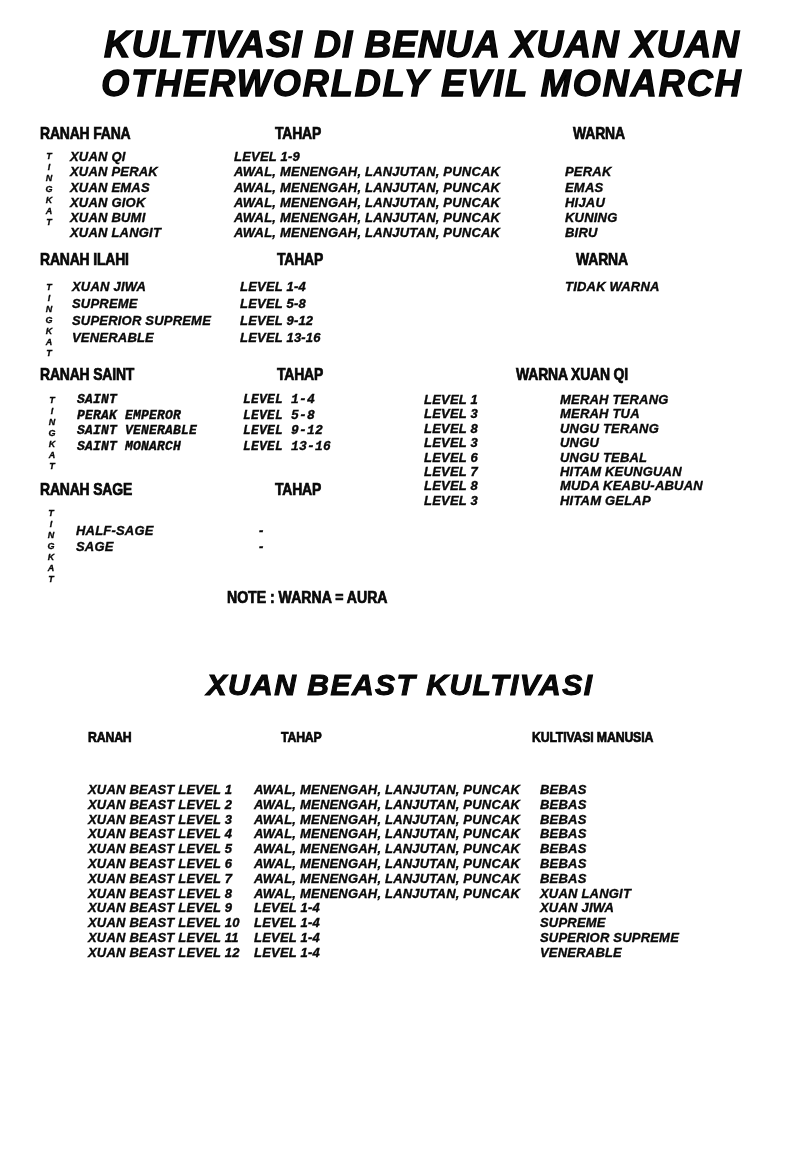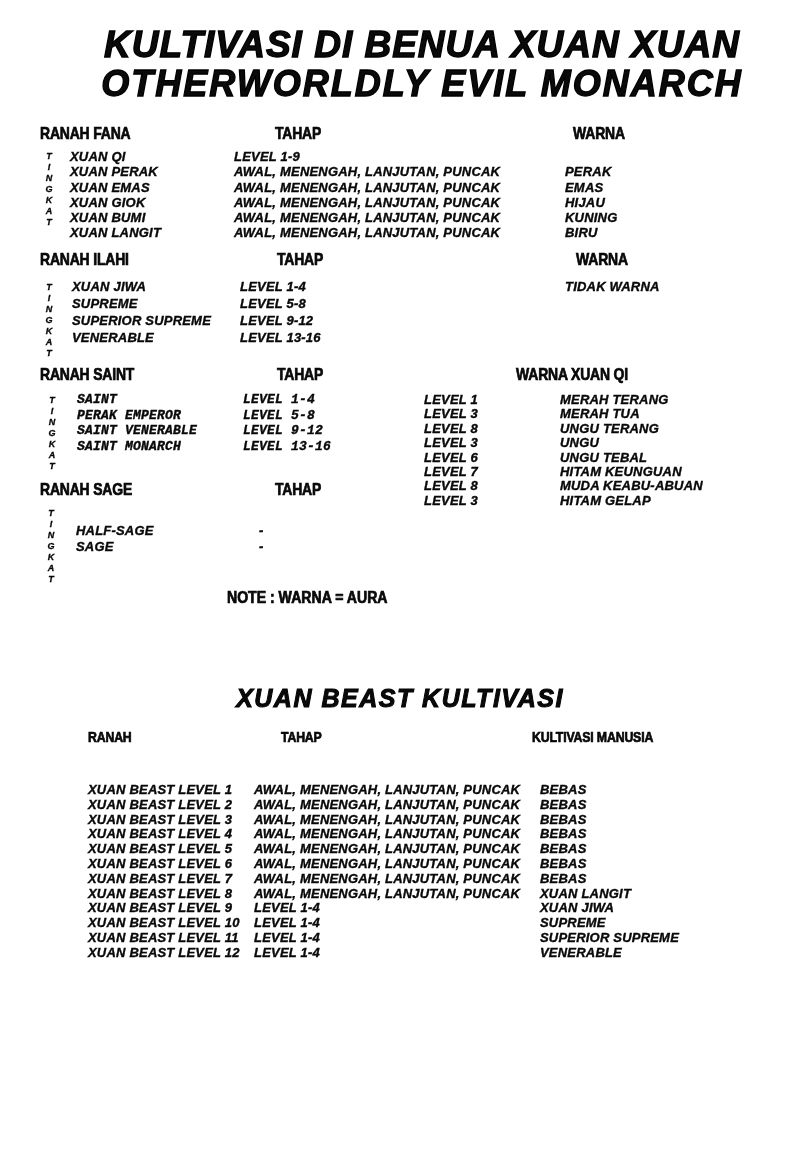--- a/index.html
+++ b/index.html
@@ -88,22 +88,22 @@
   
   .note {
     position:absolute; top:589px; left:227px; white-space:nowrap;
     font-weight:bold; font-size:16px;
     transform:scaleX(0.88); transform-origin:0 50%;
     -webkit-text-stroke:0.7px #000;
   }
 
   
   .beast-title {
-    position:absolute; top:684px; left:0; width:100%; text-align:center;
-    font-size:25px; font-weight:bold; font-style:italic;
+    position:absolute; top:668px; left:0; width:100%; text-align:center;
+    font-size:30px; font-weight:bold; font-style:italic;
     letter-spacing:1.5px; -webkit-text-stroke:1px #000;
   }
   .beast-headers { position:absolute; top:728px; left:0; width:100%; height:20px; }
   .beast-headers .hdr { font-size:15px; }
   .beast-rows { top:783px; }
   .beast-rows .trow { height:14.8px; }
   .beast-rows .c-ranah   { left:88px; }
   .beast-rows .c-tahap   { left:254px; }
   .beast-rows .c-manusia { left:540px; }
 </style>

